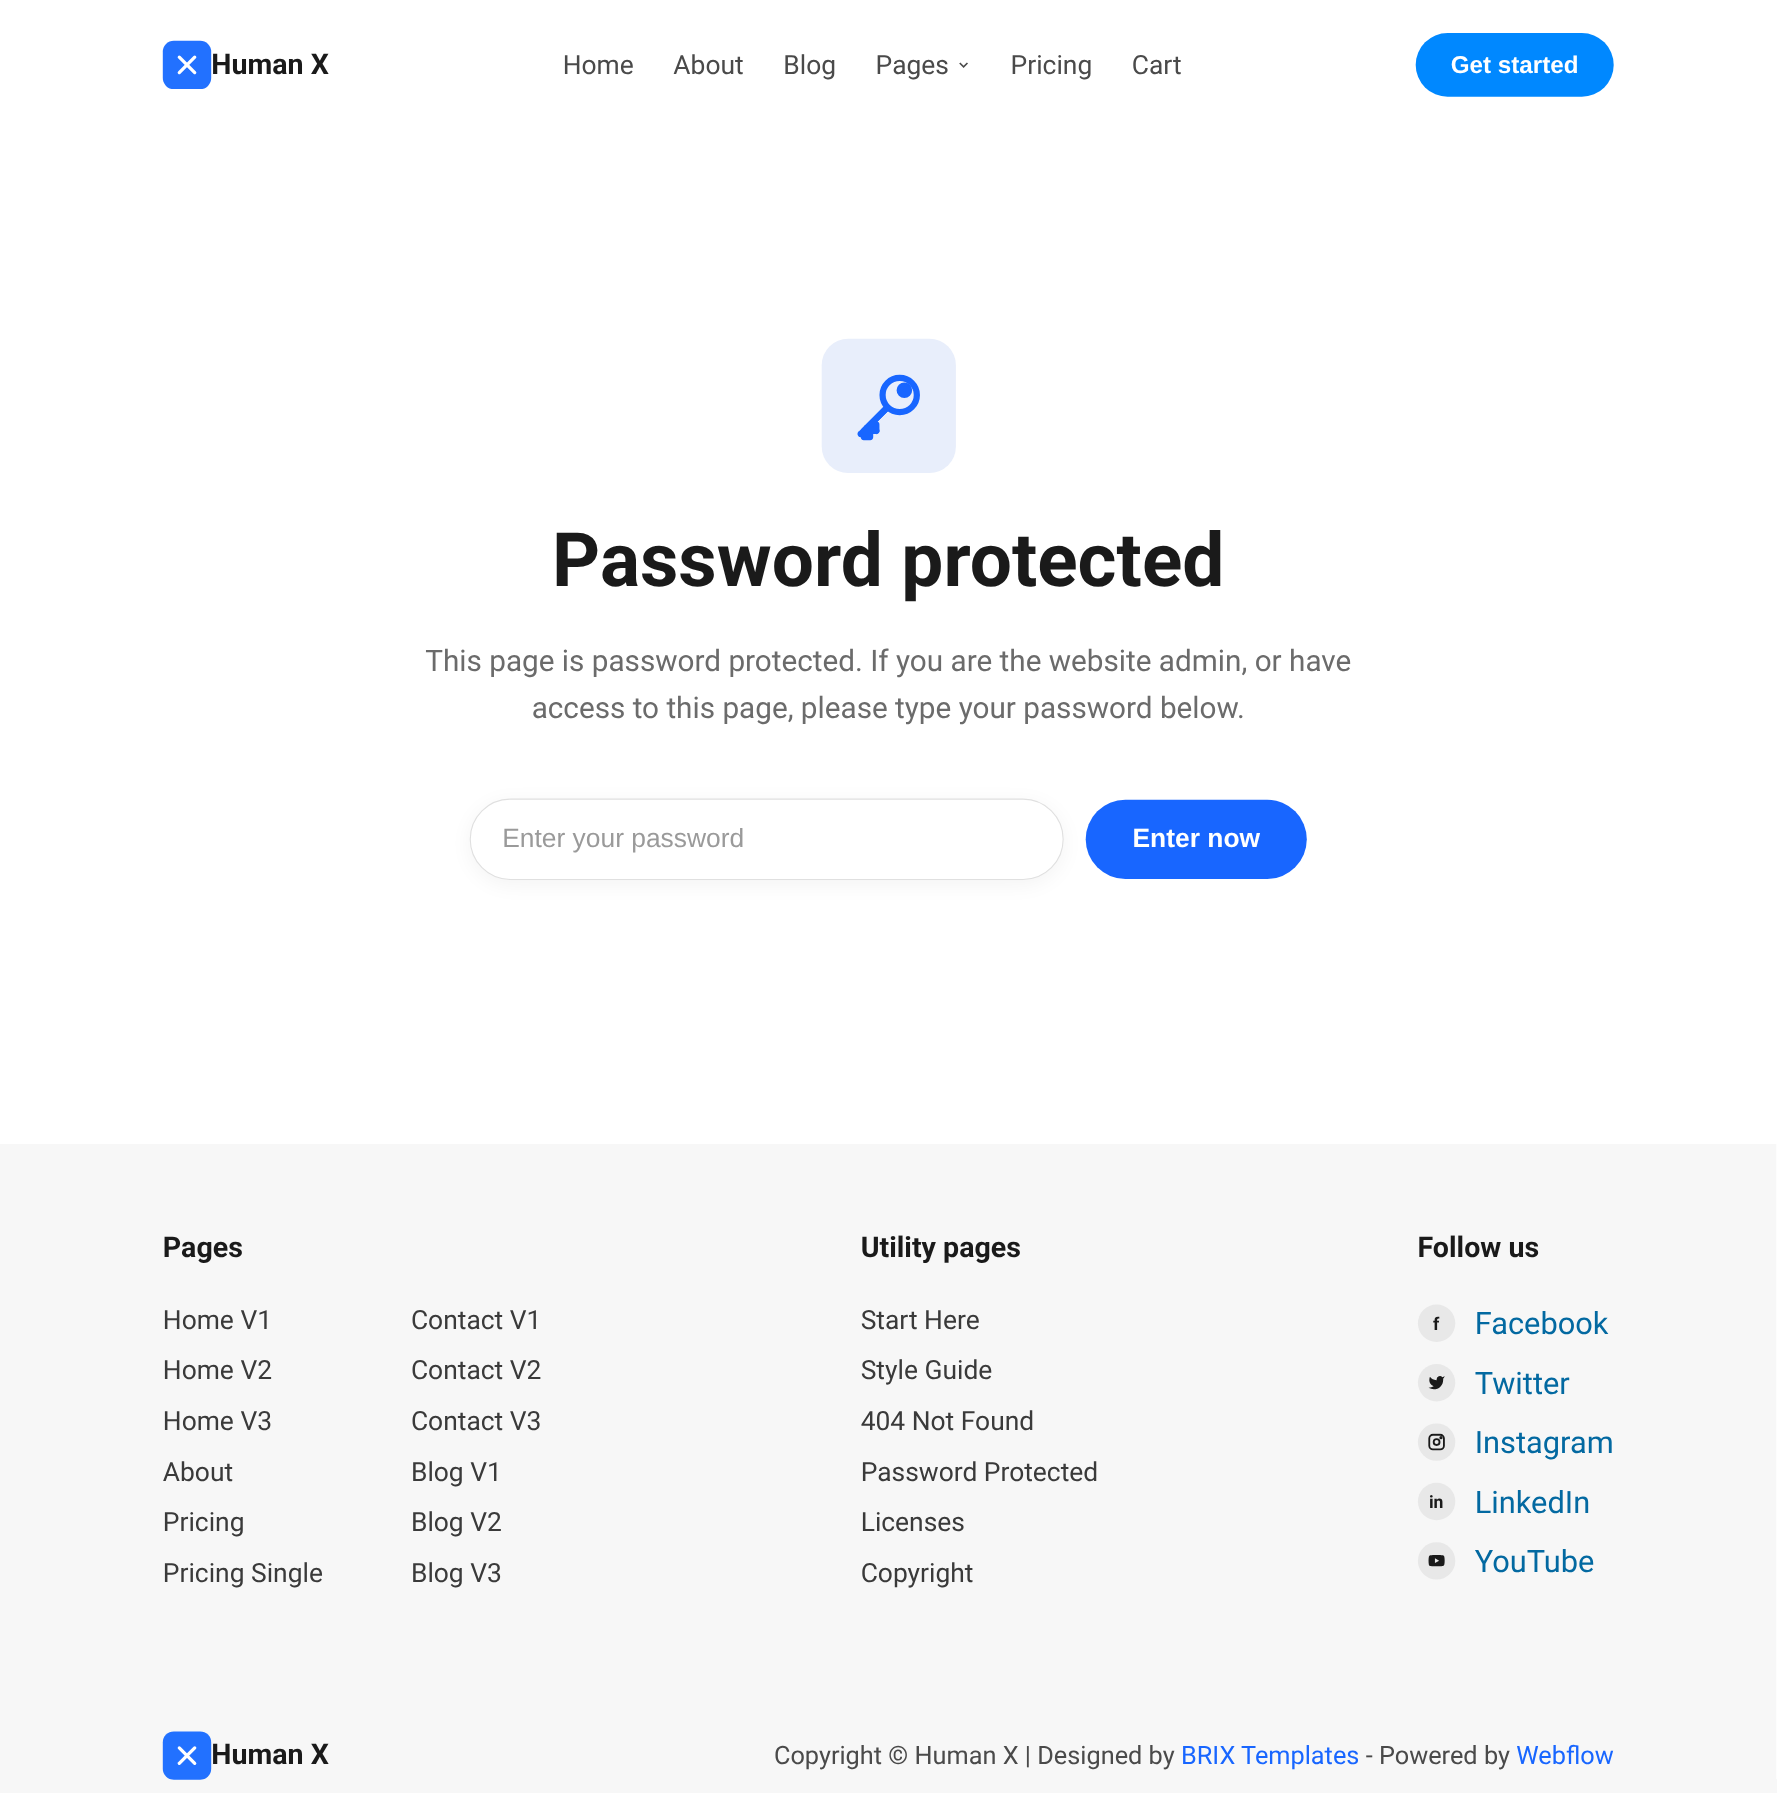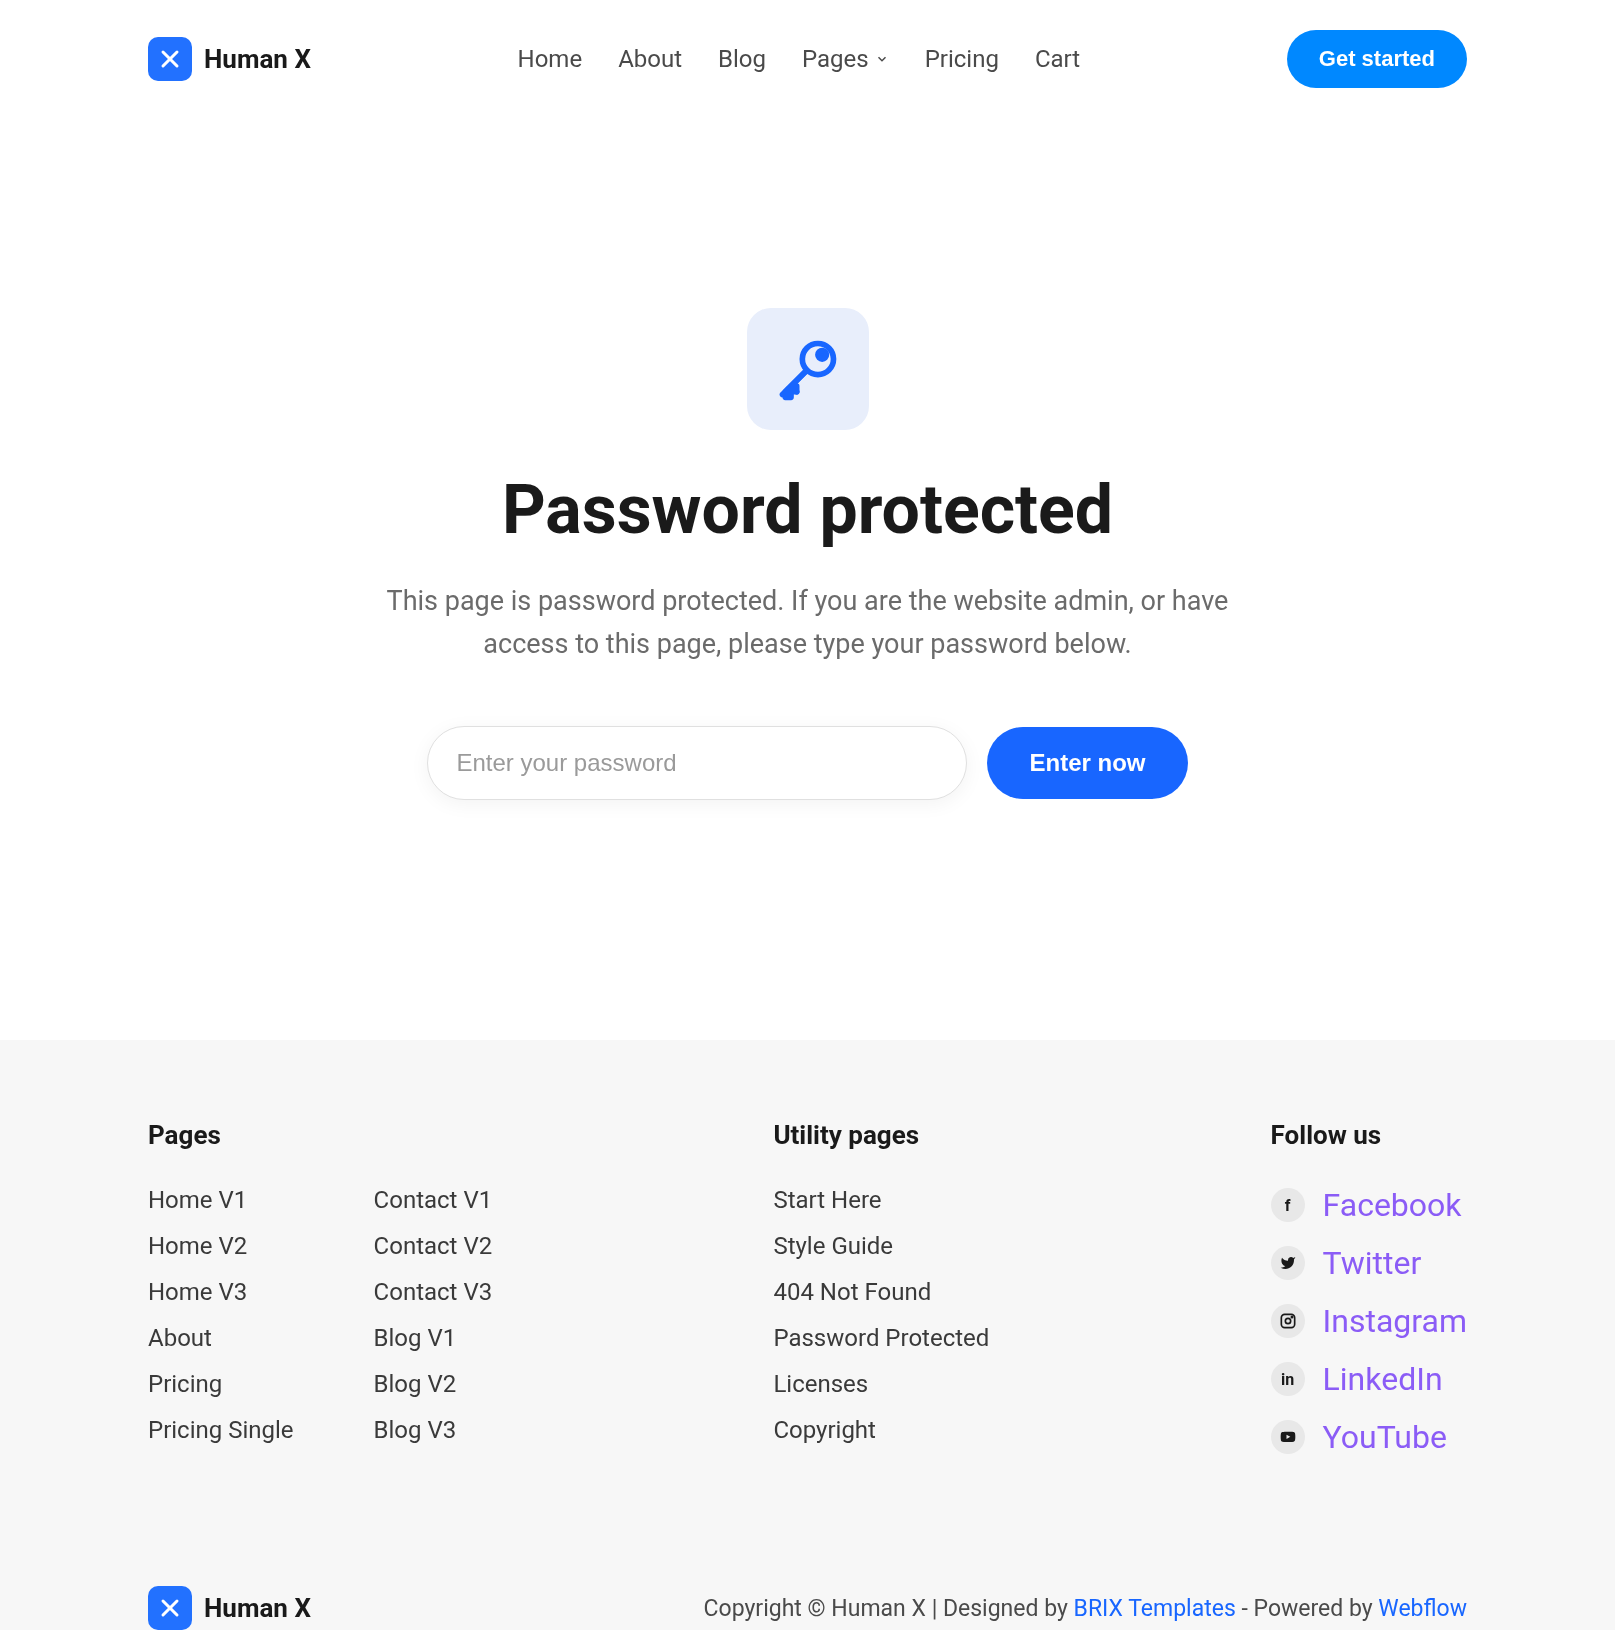--- a/index.html
+++ b/index.html
@@ -19,21 +19,20 @@
     .header {
       display: flex;
       align-items: center;
       justify-content: space-between;
       padding: 30px 148px;
     }
     
     .logo {
       display: flex;
       align-items: center;
-      gap: 12px;
     }
     
     .logo-icon {
       width: 44px;
       height: 44px;
       background: #2271ff;
       border-radius: 10px;
       display: flex;
       align-items: center;
       justify-content: center;
@@ -212,22 +211,22 @@
       background: #e8e8e8;
       border-radius: 50%;
       display: flex;
       align-items: center;
       justify-content: center;
       font-size: 16px;
       font-weight: bold;
     }
     
     .social-label {
-      font-size: 32px;
-      color: #8b5cf6;
+      font-size: 28px;
+      color: #0369a1;
     }
     
     .footer-bottom {
       display: flex;
       justify-content: space-between;
       align-items: center;
       padding-top: 30px;
     }
     
     .copyright {

